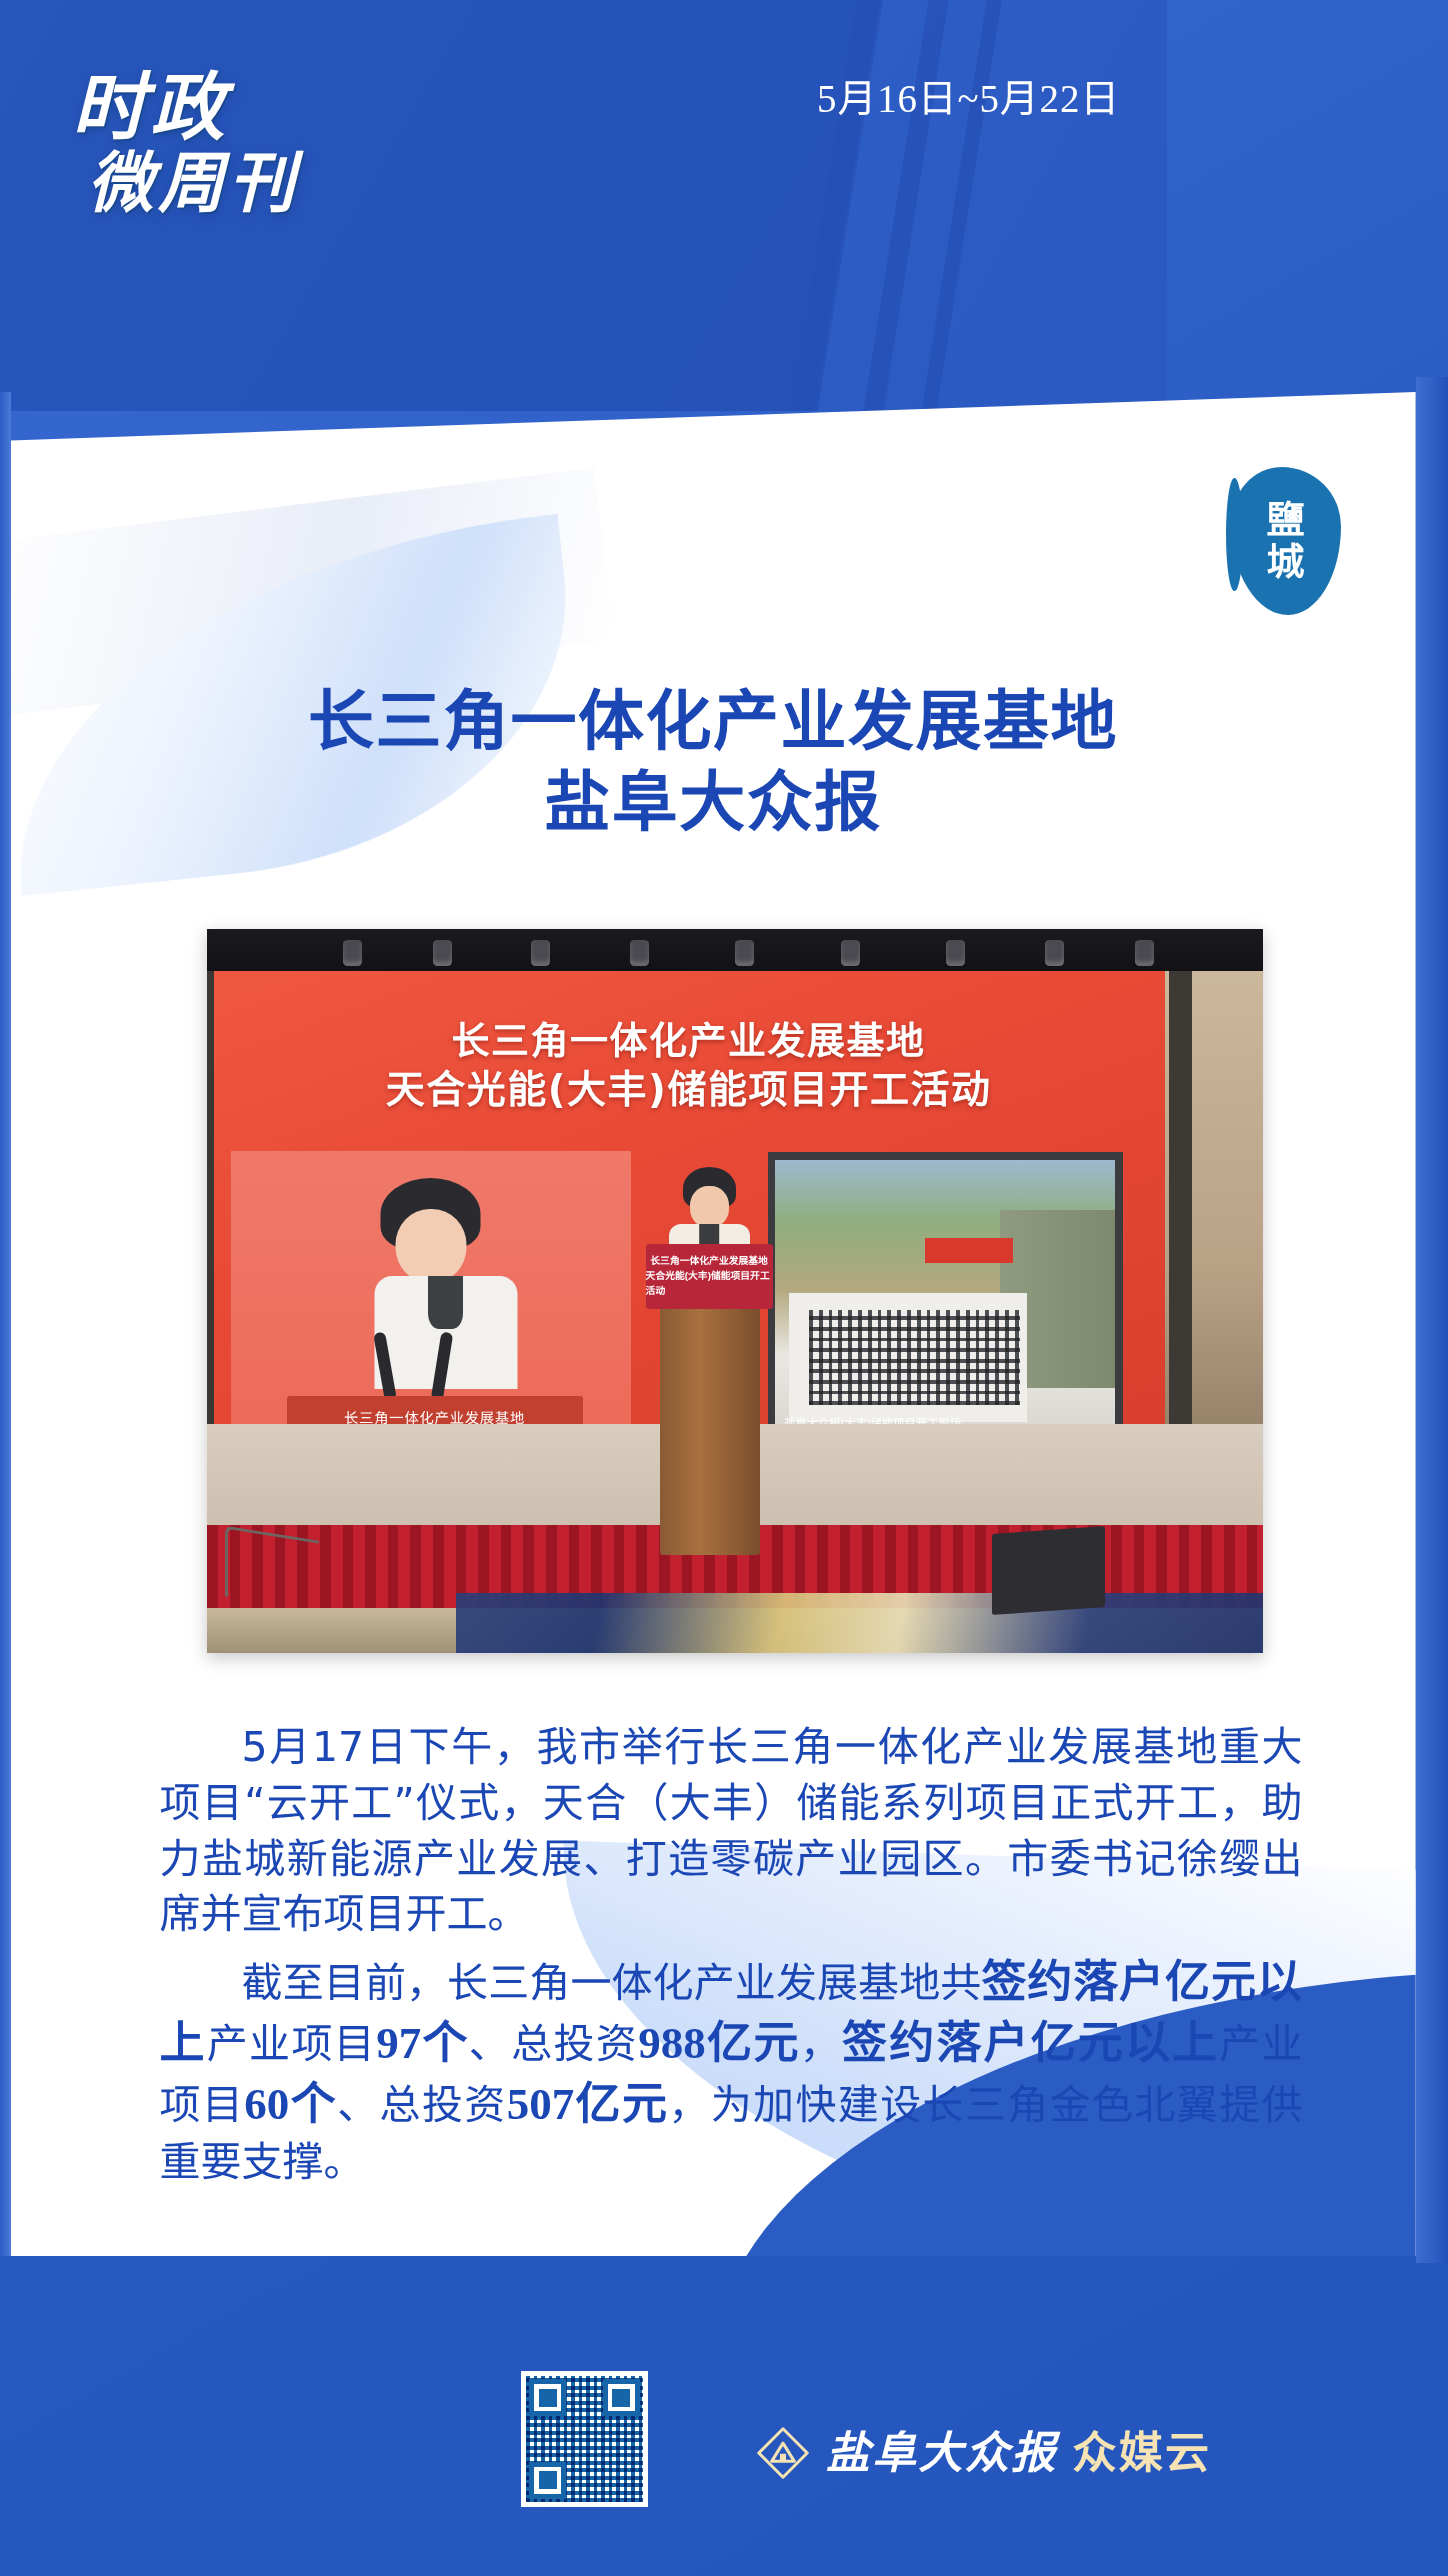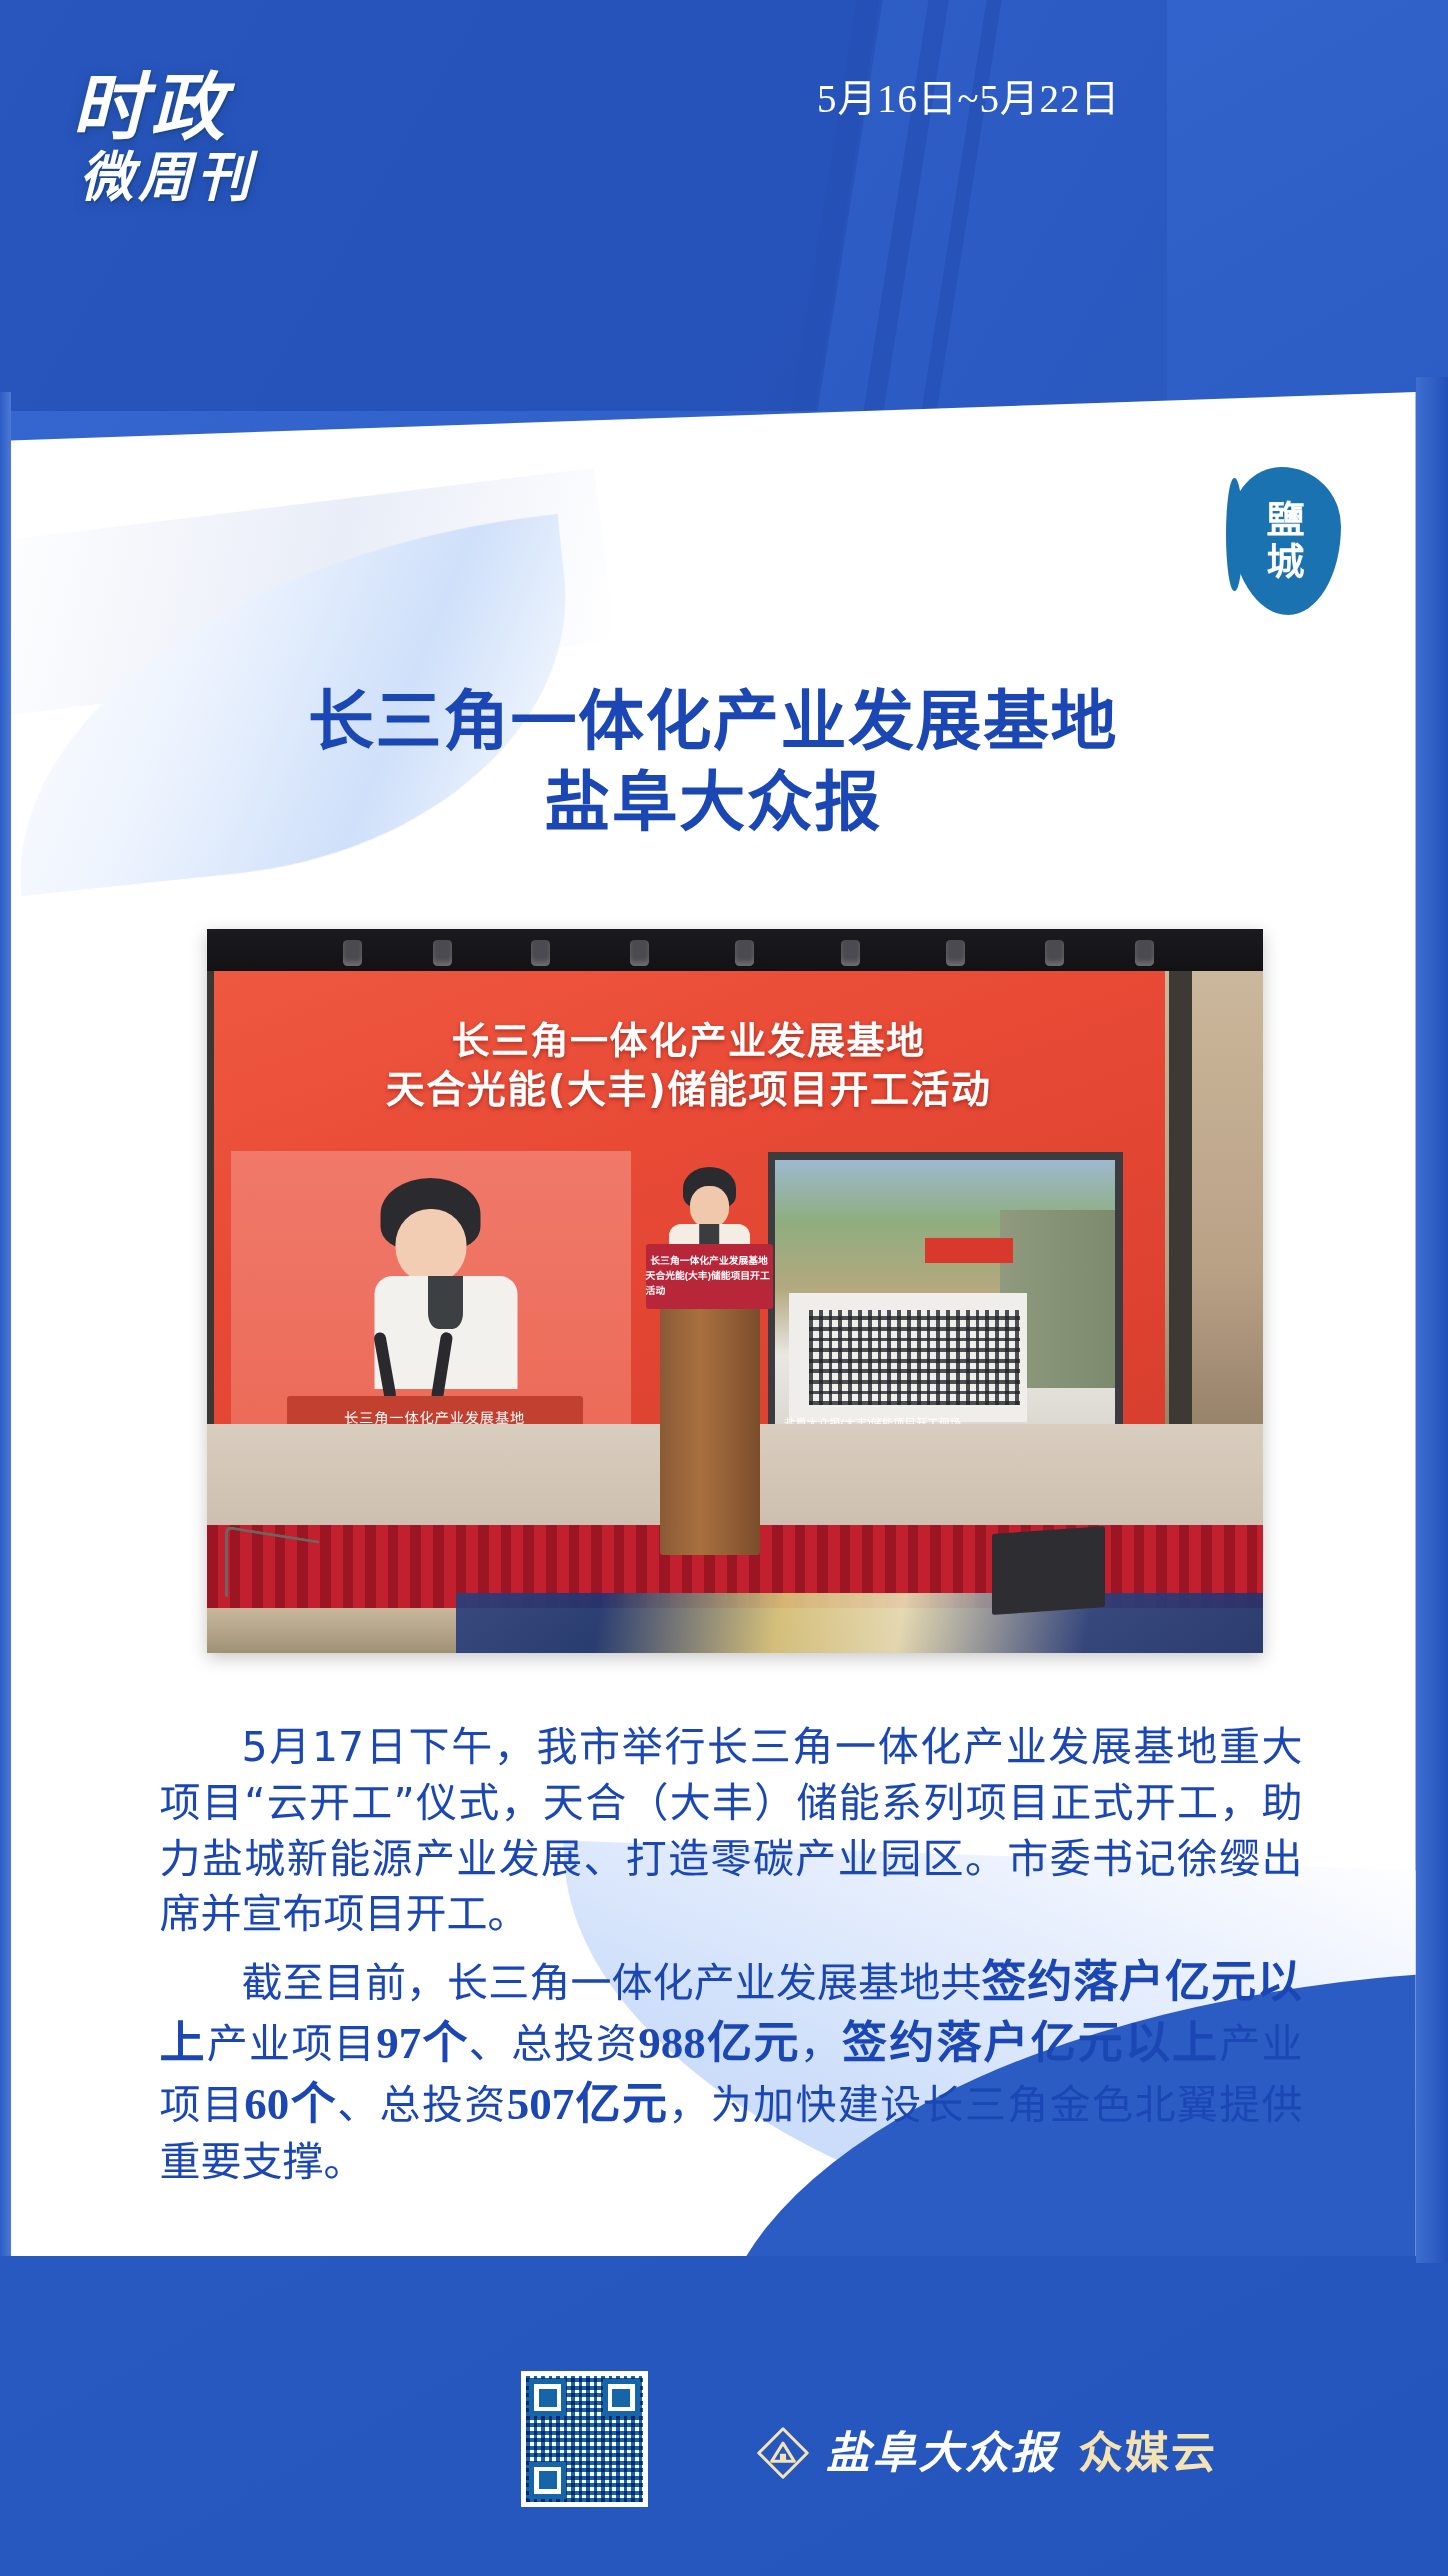--- a/index.html
+++ b/index.html
@@ -46,21 +46,21 @@
   .masthead{
     position:absolute;left:72px;top:68px;width:317px;
     z-index:6;
     color:#ffffff;
     font-family:"DejaVu Serif","Liberation Serif",serif;
     font-weight:bold;
     letter-spacing:4.5px;
     text-shadow:0 3px 10.6px rgba(20,60,130,.55), 1.5px 2.3px 0 rgba(12,70,90,.35);
   }
   .masthead .ln1{font-size:74px;line-height:1.08;display:block;font-style:italic;}
-  .masthead .ln2{font-size:54px;line-height:1.08;display:block;font-style:italic;padding-left:7.5px;}
+  .masthead .ln2{font-size:66px;line-height:1.08;display:block;font-style:italic;padding-left:7.5px;margin-left:8px;}
 
   .issue{
     position:absolute;right:47px;top:59px;text-align:right;z-index:6;
   }
   .issue .year{
     display:block;color:#fff;font-size:113px;line-height:1;
     font-family:"DejaVu Serif","Liberation Serif",serif;
     font-weight:bold;font-style:italic;letter-spacing:1.5px;
     text-shadow:0 3px 9px rgba(20,60,130,.35);
   }
@@ -249,21 +249,21 @@
   .brand{
     position:absolute;left:755px;bottom:95px;display:flex;align-items:center;gap:15px;
   }
   .brand .mark{width:56px;height:56px;}
   .brand .name1{
     color:#ffffff;font-size:44px;line-height:1;font-style:italic;font-weight:bold;
     font-family:"DejaVu Serif","Liberation Serif",serif;letter-spacing:2.3px;
   }
   .brand .name2{
     color:#F6E3B4;font-size:44px;line-height:1;font-weight:bold;
-    font-family:"DejaVu Sans","Liberation Sans",sans-serif;letter-spacing:2.3px;margin-left:6px;
+    font-family:"DejaVu Sans","Liberation Sans",sans-serif;letter-spacing:2.3px;margin-left:0;
   }
 
   
   .edge-left{position:absolute;left:0;top:392px;width:10.6px;height:1864px;background:linear-gradient(90deg,#2B5CC4,#4c7ad8);z-index:10;}
   .edge-right{position:absolute;right:0;top:377px;width:33px;height:1886px;background:linear-gradient(270deg,#2150B8,#3f6ed2);z-index:10;}
 </style>
 </head>
 <body>
 
 <div id="poster">

